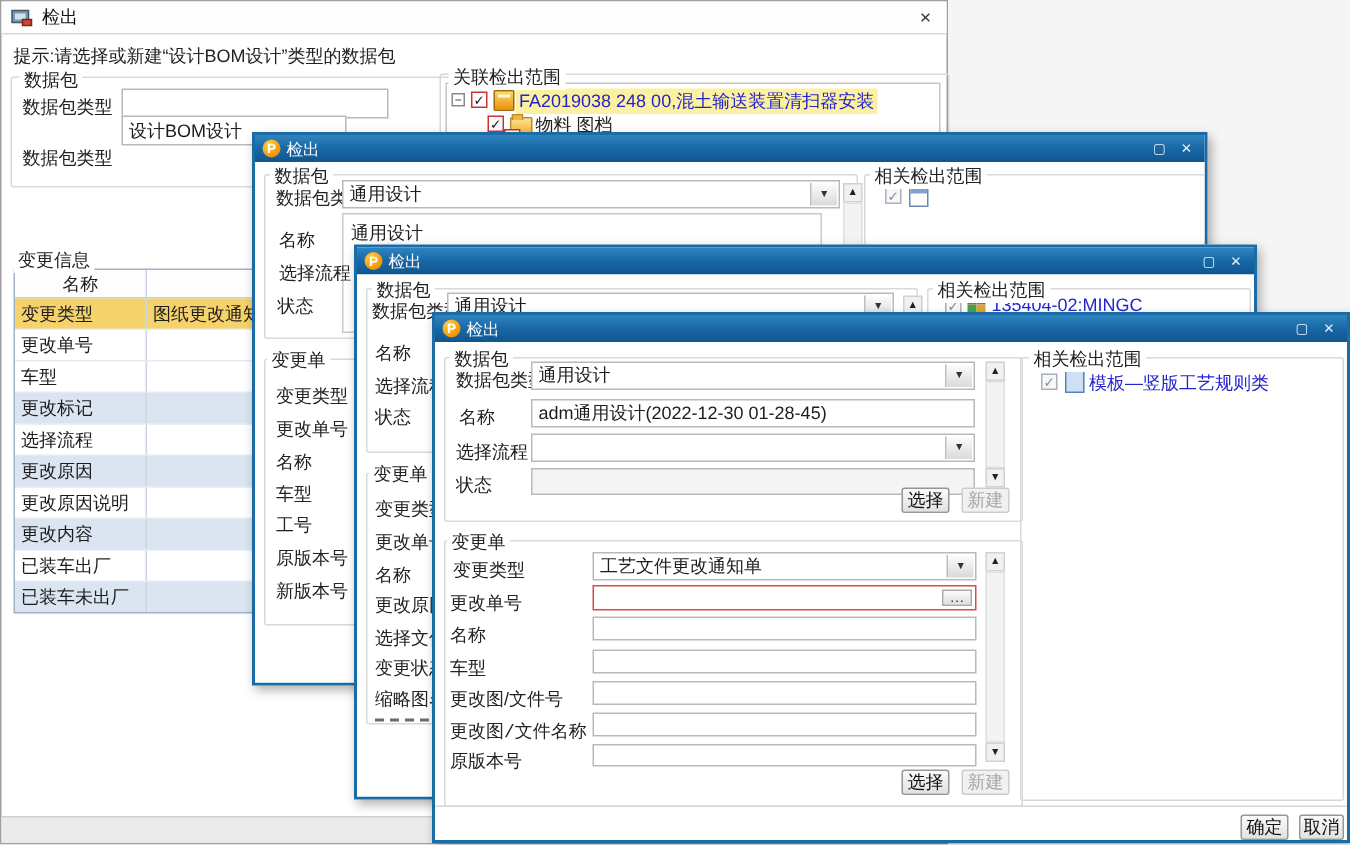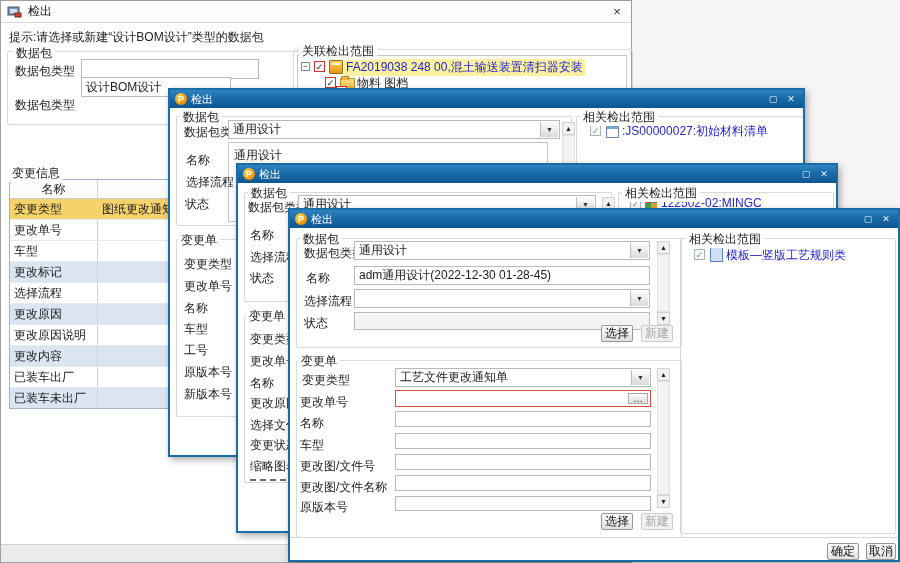--- a/index.html
+++ b/index.html
@@ -186,21 +186,20 @@
       <div class="lbl" style="left:14px;top:192px;">名称</div>
       <div class="lbl" style="left:14px;top:213px;">车型</div>
       <div class="lbl" style="left:14px;top:234px;">工号</div>
       <div class="lbl" style="left:14px;top:256px;">原版本号</div>
       <div class="lbl" style="left:14px;top:278px;">新版本号</div>
 
       <div class="grp" style="left:406px;top:8px;width:226px;height:330px;"></div>
       <div class="glab" style="left:410px;top:1px;">相关检出范围</div>
       <div class="cb grey" style="left:420px;top:17px;">✓</div>
       <div class="doc" style="left:436px;top:16px;"></div>
-      <div class="lbl blue" style="left:452px;top:15px;">:JS00000027:初始材料清单</div>
     </div>
   </div>
 
   <div class="win bw" style="left:236px;top:163px;width:602px;height:370px;z-index:3;">
     <div class="tbar">
       <span class="picon">P</span>
       <span class="t">检出</span>
       <span class="tbtns">
         <span class="tbtn">▢</span>
         <span class="tbtn">✕</span>
@@ -233,21 +232,21 @@
 
       <div class="grp" style="left:380px;top:9px;width:214px;height:340px;"></div>
       <div class="glab" style="left:384px;top:2px;">相关检出范围</div>
       <div class="cb grey" style="left:392px;top:15px;">✓</div>
       <div class="quad" style="left:407px;top:14px;">
           <i style="background:#d34a3a;"></i>
           <i style="background:#3f7fd1;"></i>
           <i style="background:#46a24a;"></i>
           <i style="background:#e5a32a;"></i>
         </div>
-      <div class="lbl blue" style="left:423px;top:13px;">122502-02:MINGC</div>
+      <div class="lbl blue" style="left:423px;top:13px;">135404-02:MINGC</div>
     </div>
   </div>
 
   <div class="win bw" style="left:288px;top:208px;width:612px;height:354px;z-index:4;">
     <div class="tbar">
       <span class="picon">P</span>
       <span class="t">检出</span>
       <span class="tbtns">
         <span class="tbtn">▢</span>
         <span class="tbtn">✕</span>
@@ -287,21 +286,21 @@
       <div class="lbl" style="left:10px;top:166px;">更改单号</div>
       <div class="inp red" style="left:105px;top:162px;width:256px;height:17px;">
         <span class="morebtn">…</span>
       </div>
       <div class="lbl" style="left:10px;top:187px;">名称</div>
       <div class="inp" style="left:105px;top:183px;width:256px;height:16px;"></div>
       <div class="lbl" style="left:10px;top:209px;">车型</div>
       <div class="inp" style="left:105px;top:205px;width:256px;height:16px;"></div>
       <div class="lbl" style="left:10px;top:230px;">更改图/文件号</div>
       <div class="inp" style="left:105px;top:226px;width:256px;height:16px;"></div>
-      <div class="lbl" style="left:10px;top:251px;">更改图/文件名称</div>
+      <div class="lbl" style="left:10px;top:251px;font-family:Liberation Mono, monospace;">更改图/文件名称</div>
       <div class="inp" style="left:105px;top:247px;width:256px;height:16px;"></div>
       <div class="lbl" style="left:10px;top:271px;">原版本号</div>
       <div class="inp" style="left:105px;top:268px;width:256px;height:15px;"></div>
       <div class="sarr" style="left:367px;top:140px;">▲</div>
       <div class="strack" style="left:367px;top:153px;height:114px;"></div>
       <div class="sarr" style="left:367px;top:267px;">▼</div>
       <div class="btn" style="left:311px;top:285px;width:32px;height:17px;line-height:15px;">选择</div>
       <div class="btn dis" style="left:351px;top:285px;width:32px;height:17px;line-height:15px;">新建</div>
 
       <div class="grp" style="left:390px;top:10px;width:214px;height:294px;"></div>

